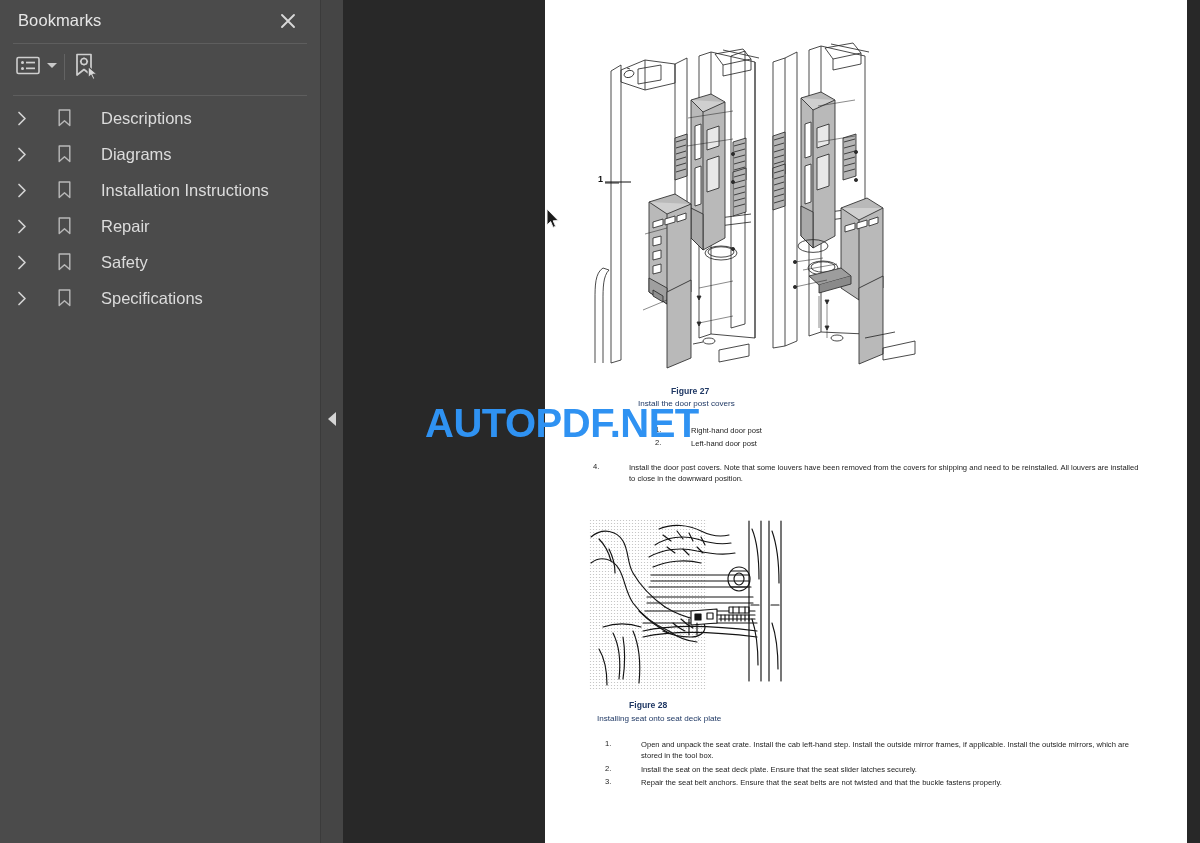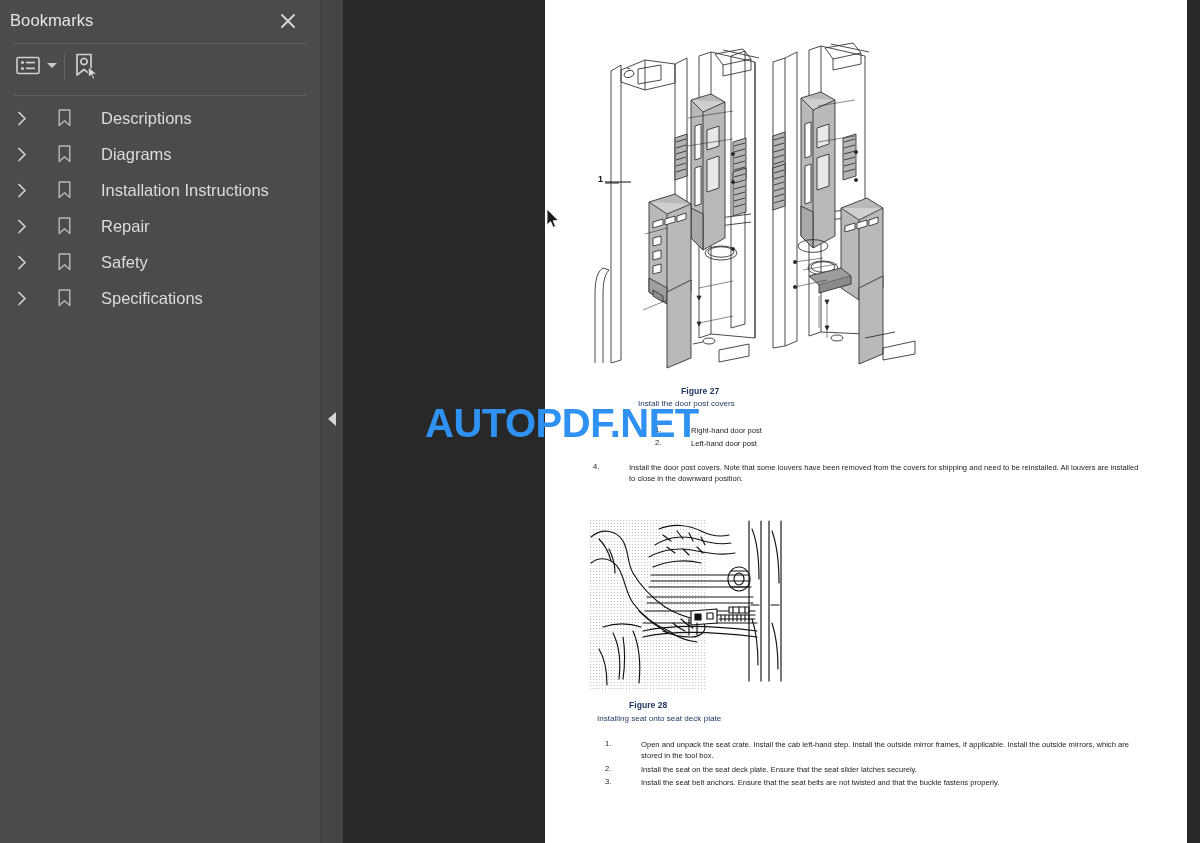--- a/index.html
+++ b/index.html
@@ -14,21 +14,21 @@
   
   #bookmarks-panel {
     position: absolute; left: 0; top: 0;
     width: 320px; height: 843px;
     background: #4b4b4b;
   }
   #bm-header {
     position: relative; height: 43px;
   }
   #bm-title {
-    position: absolute; left: 10px; top: 11px;
+    position: absolute; left: 18px; top: 11px;
     font-size: 16.5px; color: #e6e6e6; letter-spacing: .1px;
   }
   #bm-close {
     position: absolute; right: 19px; top: 8px;
     width: 26px; height: 26px;
     display: flex; align-items: center; justify-content: center;
     cursor: pointer;
   }
   #bm-close svg { display:block; }
   .hdivider {
@@ -447,21 +447,21 @@
             <circle cx="91" cy="142" r="1.6" fill="#2b2b2b"></circle>
           </g>
         </g>
       </svg>
 
       <div class="callout-num" style="left:53px;top:174px;">1</div>
       <svg style="position:absolute;left:60px;top:181px;width:26px;height:3px;">
         <path d="M0 1 L26 1" stroke="#111" stroke-width="1"></path>
       </svg>
 
-      <div class="fig-cap-title" style="left:92px;top:386px;padding-left:44px;">Figure 27</div>
+      <div class="fig-cap-title" style="left:82px;top:386px;padding-left:44px;">Figure 27</div>
       <div class="fig-cap-sub" style="left:93px;top:399px;">Install the door post covers</div>
 
       <div class="listrow" style="left:110px;top:425px;width:250px;">
         <span class="num">1.</span>
         <span class="txt">Right-hand door post</span>
       </div>
       <div class="listrow" style="left:110px;top:438px;width:250px;">
         <span class="num">2.</span>
         <span class="txt">Left-hand door post</span>
       </div>
@@ -550,21 +550,21 @@
       <div class="listrow" style="left:60px;top:739px;width:548px;">
         <span class="num">1.</span>
         <span class="txt" style="width:508px;">Open and unpack the seat crate. Install the cab left-hand step. Install the outside mirror frames, if applicable. Install the outside mirrors, which are stored in the tool box.</span>
       </div>
       <div class="listrow" style="left:60px;top:764px;width:548px;">
         <span class="num">2.</span>
         <span class="txt" style="width:508px;">Install the seat on the seat deck plate. Ensure that the seat slider latches securely.</span>
       </div>
       <div class="listrow" style="left:60px;top:777px;width:548px;">
         <span class="num">3.</span>
-        <span class="txt" style="width:508px;">Install the seat belt anchors. Ensure that the seat belts are not twisted and that the buckle fastens properly.</span>
+        <span class="txt" style="width:508px;">Repair the seat belt anchors. Ensure that the seat belts are not twisted and that the buckle fastens properly.</span>
       </div>
 
     </div>
   </div>
 
   <div id="watermark">AUTOPDF.NET</div>
 
   <svg id="cursor" width="14" height="21" viewBox="0 0 14 21">
     <path d="M1 1 L1 17 L4.6 13.6 L7.1 19.4 L9.6 18.3 L7.2 12.8 L12.3 12.6 Z" fill="#1b1b1b" stroke="#f2f2f2" stroke-width="1"></path>
   </svg>

